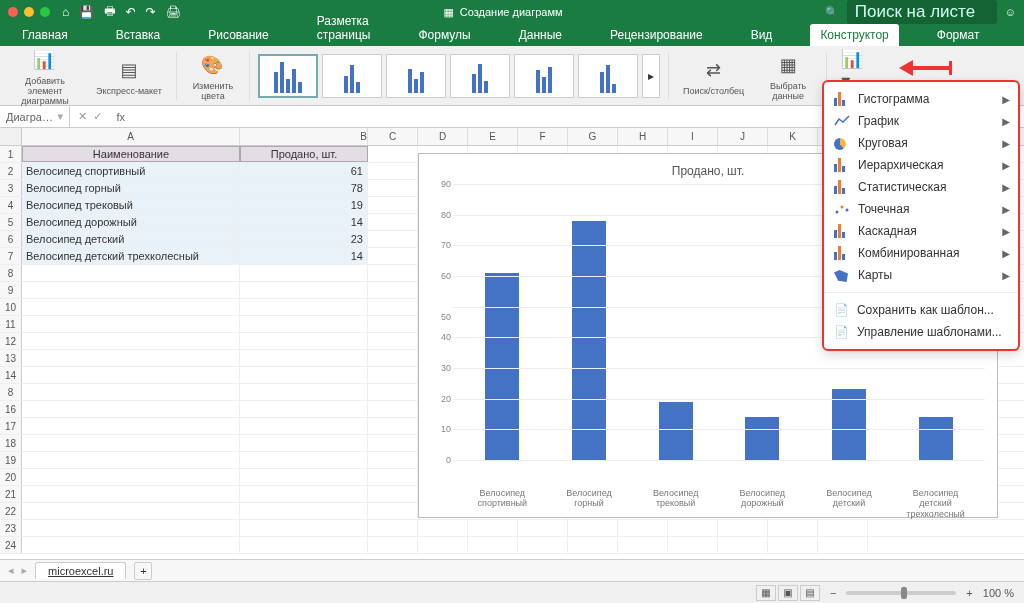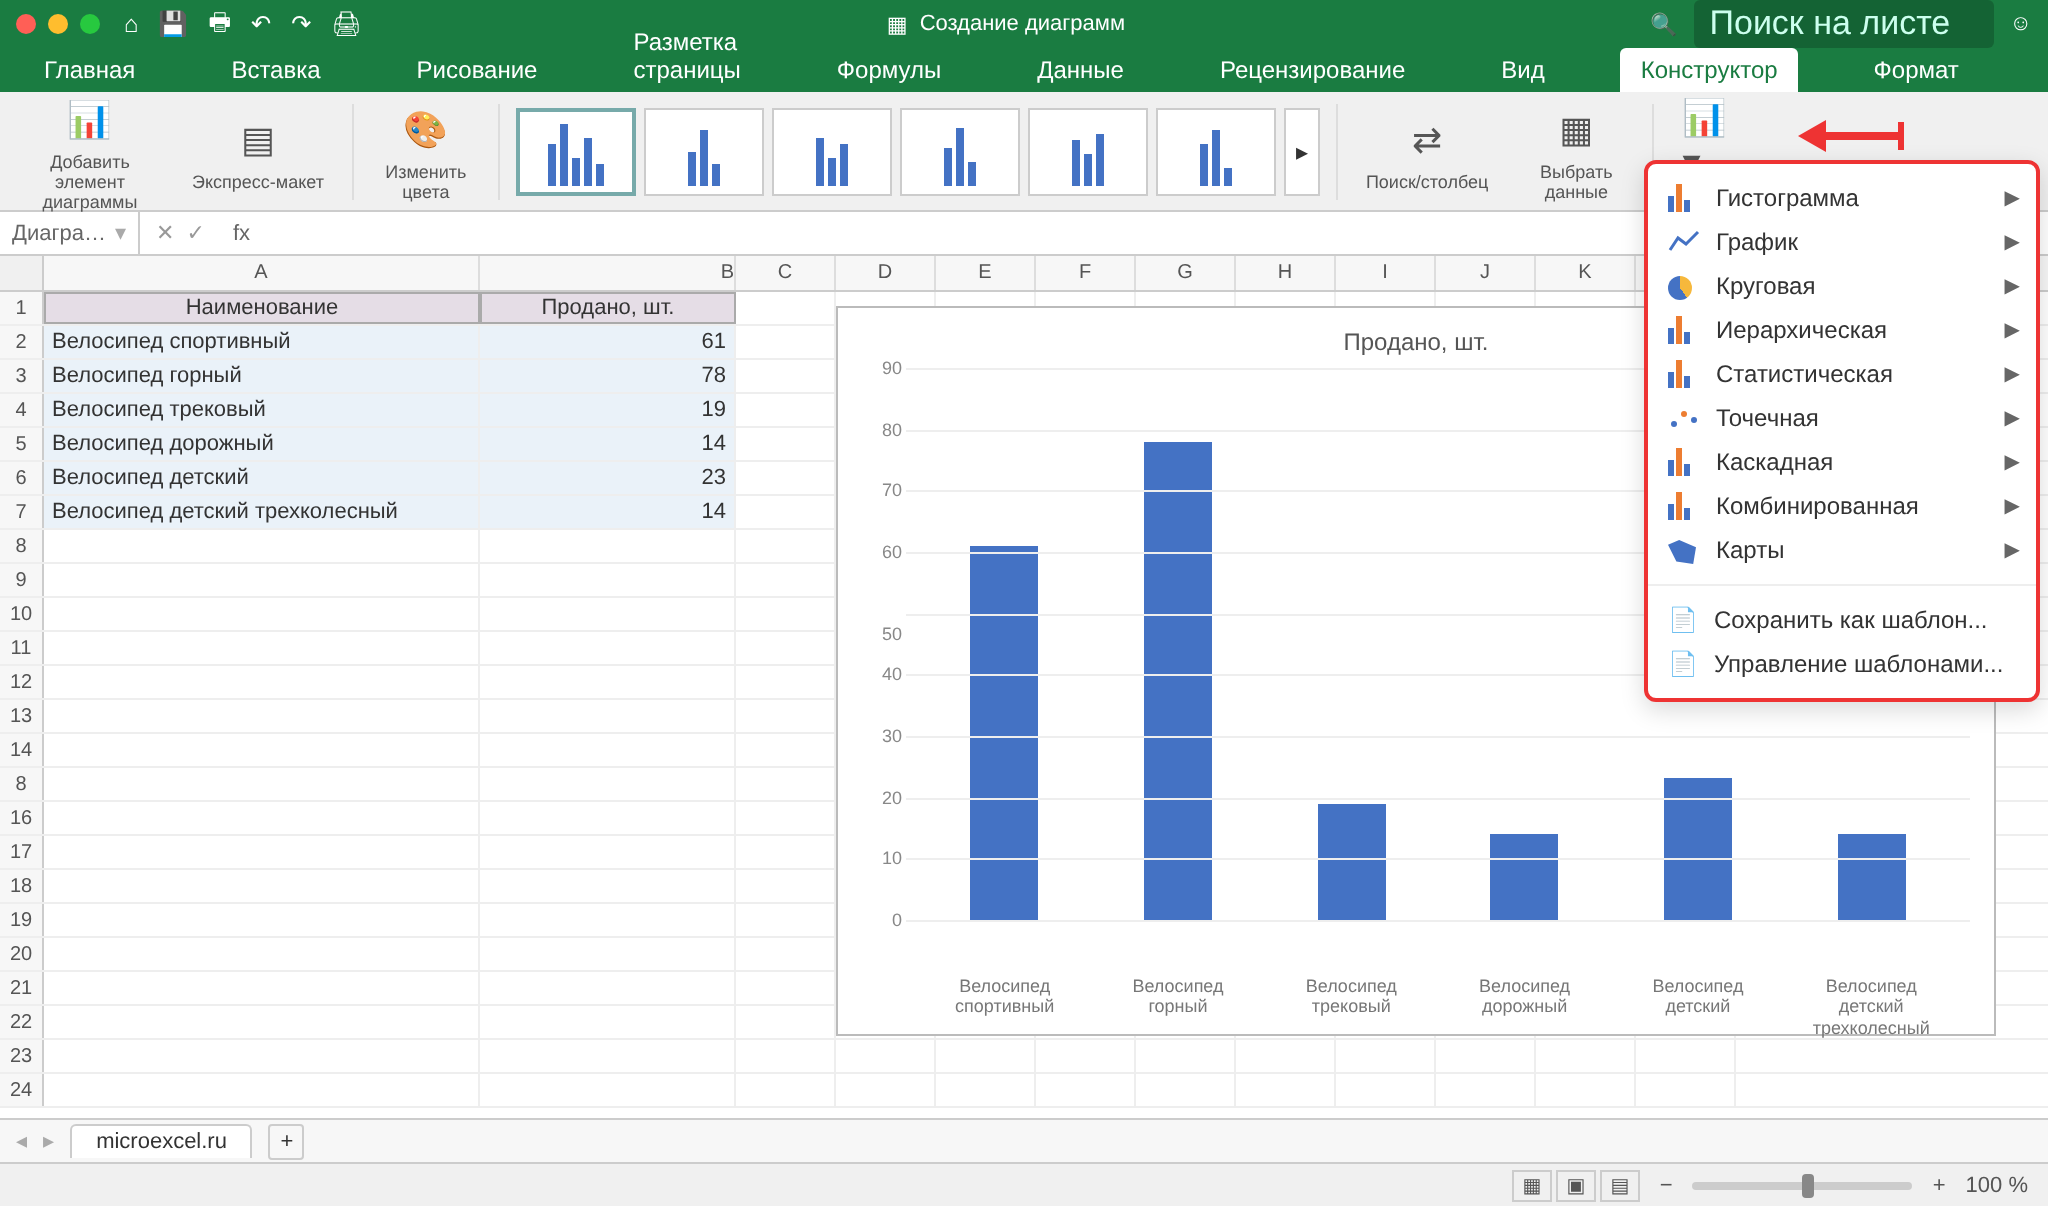--- a/index.html
+++ b/index.html
@@ -74,21 +74,21 @@
 
 .dd { position:absolute; right:4px; top:80px; width:198px; background:#fff; border:2px solid #e33; border-radius:6px; padding:6px 0; box-shadow:0 4px 12px rgba(0,0,0,.15); z-index:50; }
 .dd-item { display:flex; align-items:center; gap:8px; padding:4px 10px; font-size:12px; cursor:pointer; position:relative; }
 .dd-item .arw { position:absolute; right:8px; color:#666; font-size:10px; }
 .dd-sep { height:1px; background:#eee; margin:6px 0; }
 .dd-ico { width:16px; height:14px; display:inline-flex; align-items:flex-end; gap:1px; }
 .dd-ico i{width:3px;background:#4472c4;display:block;}
 
 
 .sheetbar { position:absolute; bottom:22px; left:0; right:0; height:22px; background:#f7f7f7; border-top:1px solid #ccc; display:flex; align-items:center; padding:0 8px; gap:8px; font-size:11px; }
-.sheet-tab { background:#fff; border:1px solid #ccc; border-bottom:none; padding:2px 12px; border-radius:3px 3px 0 0; }
+.sheet-tab { background:#fff; border:1px solid #ccc; border-bottom:none; padding:2px 12px; border-radius:3px 3px 0 0;text-decoration:underline; }
 .add-sheet { width:18px;height:18px;border:1px solid #ccc;border-radius:2px;display:flex;align-items:center;justify-content:center;cursor:pointer;}
 
 
 .status { position:absolute; bottom:0; left:0; right:0; height:22px; background:#f0f0f0; border-top:1px solid #ccc; display:flex; align-items:center; justify-content:flex-end; padding:0 10px; gap:10px; font-size:11px; color:#555; }
 .view-btns { display:flex; gap:2px; }
 .vb { width:20px;height:16px;border:1px solid #ccc;display:flex;align-items:center;justify-content:center;font-size:10px;cursor:pointer;}
 .zoom-slider{width:110px;height:4px;background:#ccc;border-radius:2px;position:relative;}
 .zoom-slider .th{position:absolute;left:50%;top:-4px;width:6px;height:12px;background:#888;border-radius:2px;}
 </style>
 </head>

